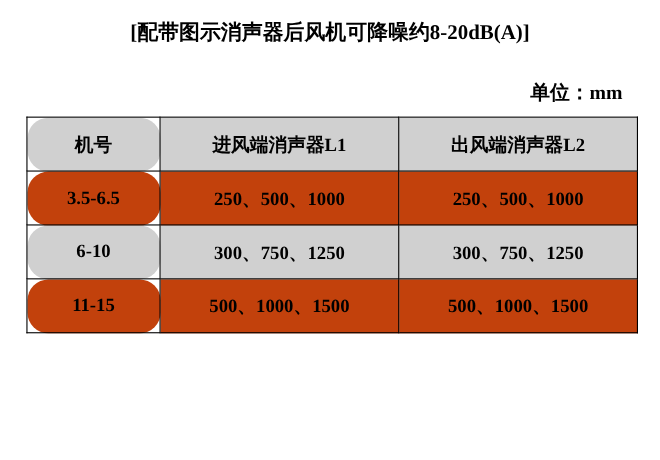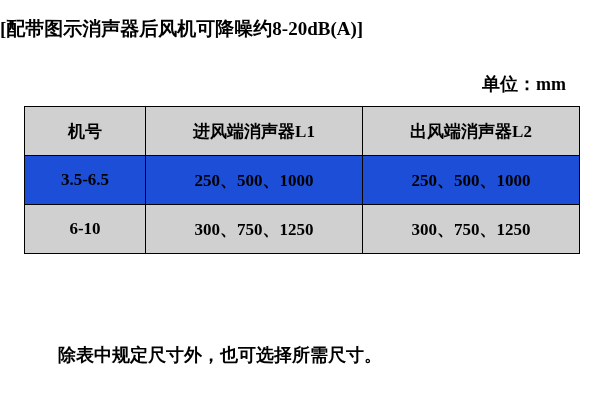--- a/index.html
+++ b/index.html
@@ -18,20 +18,21 @@
     position: relative;
     width: 600px;
     height: 418px;
     box-sizing: border-box;
   }
   .title {
     position: absolute;
     left: 0;
     top: 16px;
     width: 600px;
+    text-align: center;
     font-size: 19px;
     font-weight: bold;
     letter-spacing: 0px;
     white-space: nowrap;
   }
   .unit {
     position: absolute;
     right: 34px;
     top: 72px;
     font-size: 18px;
@@ -54,23 +55,23 @@
     font-size: 17px;
     font-weight: bold;
     padding: 0;
     height: 48px;
     white-space: nowrap;
   }
   table.spec tr.shaded td {
     background: #d0d0d0;
   }
   table.spec tr.plain td {
-    background: #1d4ed8;
+    background: #c2410c;
   }
-  .col1 { width: 120px; }
+  .col1 { width: 120px; border-radius: 19px; }
   .col2 { width: 216px; }
   .col3 { width: 216px; }
   .header-cell {
     font-size: 18px;
   }
   .note {
     position: absolute;
     left: 22px;
     top: 340px;
     width: 560px;
@@ -101,20 +102,24 @@
       <tr class="plain">
         <td class="col1">3.5-6.5</td>
         <td class="col2">250、500、1000</td>
         <td class="col3">250、500、1000</td>
       </tr>
       <tr class="shaded">
         <td class="col1">6-10</td>
         <td class="col2">300、750、1250</td>
         <td class="col3">300、750、1250</td>
       </tr>
+      <tr class="plain">
+        <td class="col1">11-15</td>
+        <td class="col2">500、1000、1500</td>
+        <td class="col3">500、1000、1500</td>
+      </tr>
     </tbody>
   </table>
 
   <div class="note">
-    <div class="note-line2">除表中规定尺寸外，也可选择所需尺寸。</div>
   </div>
 
 </div>
 
 </body></html>

